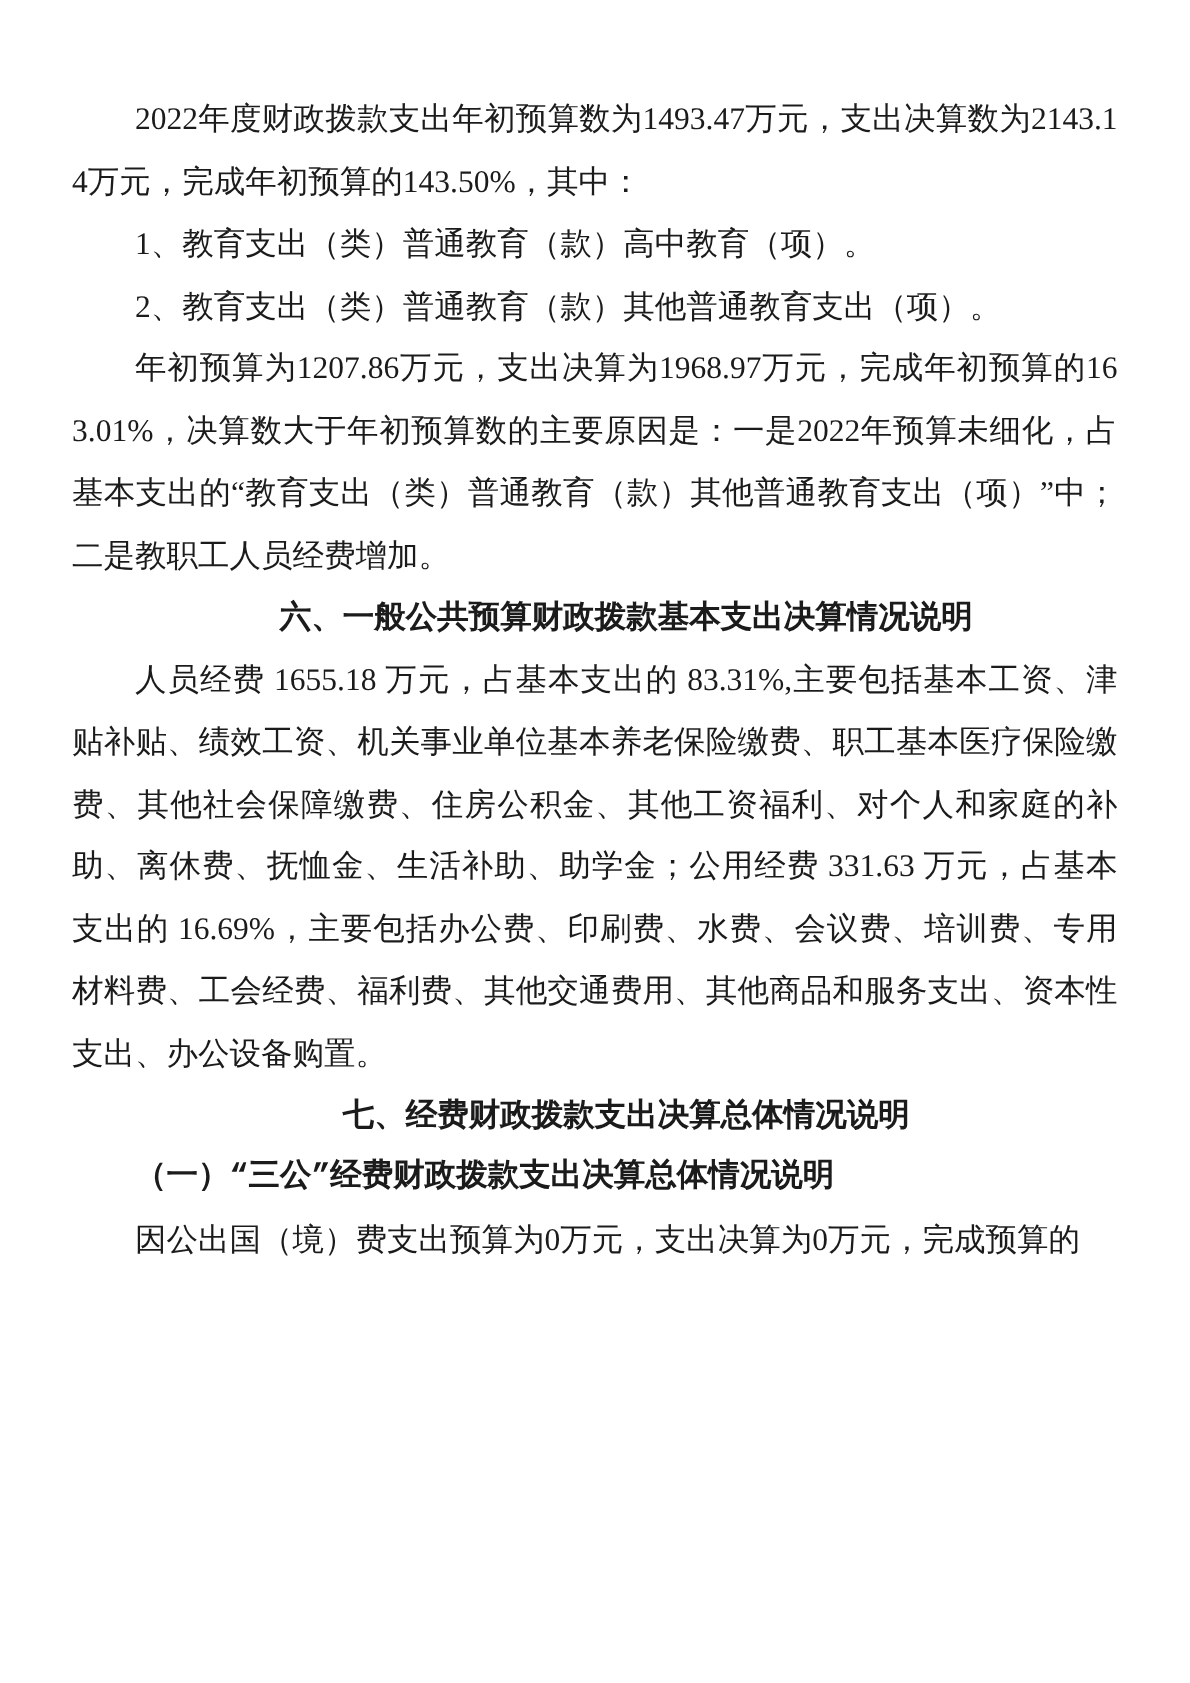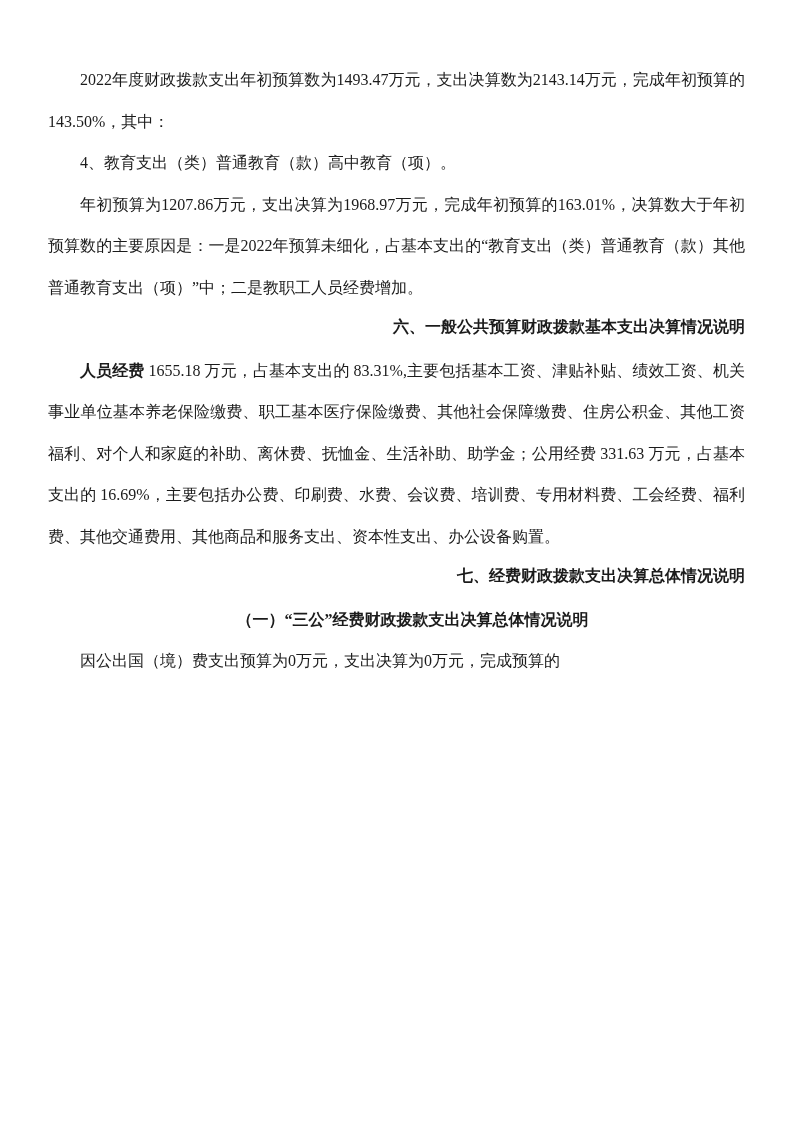--- a/index.html
+++ b/index.html
@@ -9,52 +9,53 @@
   }
   .page {
     position: relative;
     width: 793px;
     height: 1122px;
     box-sizing: border-box;
     padding: 59px 48px 0 48px;
     background: #ffffff;
     color: #1b1b1b;
     font-family: "Liberation Serif", "DejaVu Serif", serif;
-    font-size: 16px;
+    font-size: 21px;
     line-height: 41.5px;
     overflow: hidden;
   }
   .page p {
     margin: 0;
     padding: 0;
     text-indent: 2em;
     text-align: justify;
     text-justify: inter-ideograph;
     word-break: break-all;
   }
   .page p.heading-sans {
-    font-family: Liberation Mono, monospace;
-    font-weight: 700;
-    text-align: right;
-  }
-  .page p.heading-kai {
     font-family: Liberation Serif, serif;
     font-weight: 700;
     text-align: center;
   }
+  .page p.heading-kai {
+    font-family: Liberation Mono, monospace;
+    font-weight: 700;
+    text-align: left;
+  }
   .bold-run {
-    font-weight: 700;
+    font-weight: 400;
     margin-top: 32px;
   }
 </style>
 </head>
 <body>
 
 <div class="page">
   <p class="body">2022年度财政拨款支出年初预算数为1493.47万元，支出决算数为2143.14万元，完成年初预算的143.50%，其中：</p>
-  <p class="body">4、教育支出（类）普通教育（款）高中教育（项）。</p>
+  <p class="body">1、教育支出（类）普通教育（款）高中教育（项）。</p>
+  <p class="body">2、教育支出（类）普通教育（款）其他普通教育支出（项）。</p>
   <p class="body">年初预算为1207.86万元，支出决算为1968.97万元，完成年初预算的163.01%，决算数大于年初预算数的主要原因是：一是2022年预算未细化，占基本支出的“教育支出（类）普通教育（款）其他普通教育支出（项）”中；二是教职工人员经费增加。</p>
   <p class="heading-sans">六、一般公共预算财政拨款基本支出决算情况说明</p>
   <p class="body"><span class="bold-run">人员经费</span><span> 1655.18 万元，占基本支出的 83.31%,主要包括基本工资、津贴补贴、绩效工资、机关事业单位基本养老保险缴费、职工基本医疗保险缴费、其他社会保障缴费、住房公积金、其他工资福利、对个人和家庭的补助、离休费、抚恤金、生活补助、助学金；公用经费 331.63 万元，占基本支出的 16.69%，主要包括办公费、印刷费、水费、会议费、培训费、专用材料费、工会经费、福利费、其他交通费用、其他商品和服务支出、资本性支出、办公设备购置。</span></p>
   <p class="heading-sans">七、经费财政拨款支出决算总体情况说明</p>
   <p class="heading-kai">（一）“三公”经费财政拨款支出决算总体情况说明</p>
   <p class="body">因公出国（境）费支出预算为0万元，支出决算为0万元，完成预算的</p>
 </div>
 
 </body></html>

